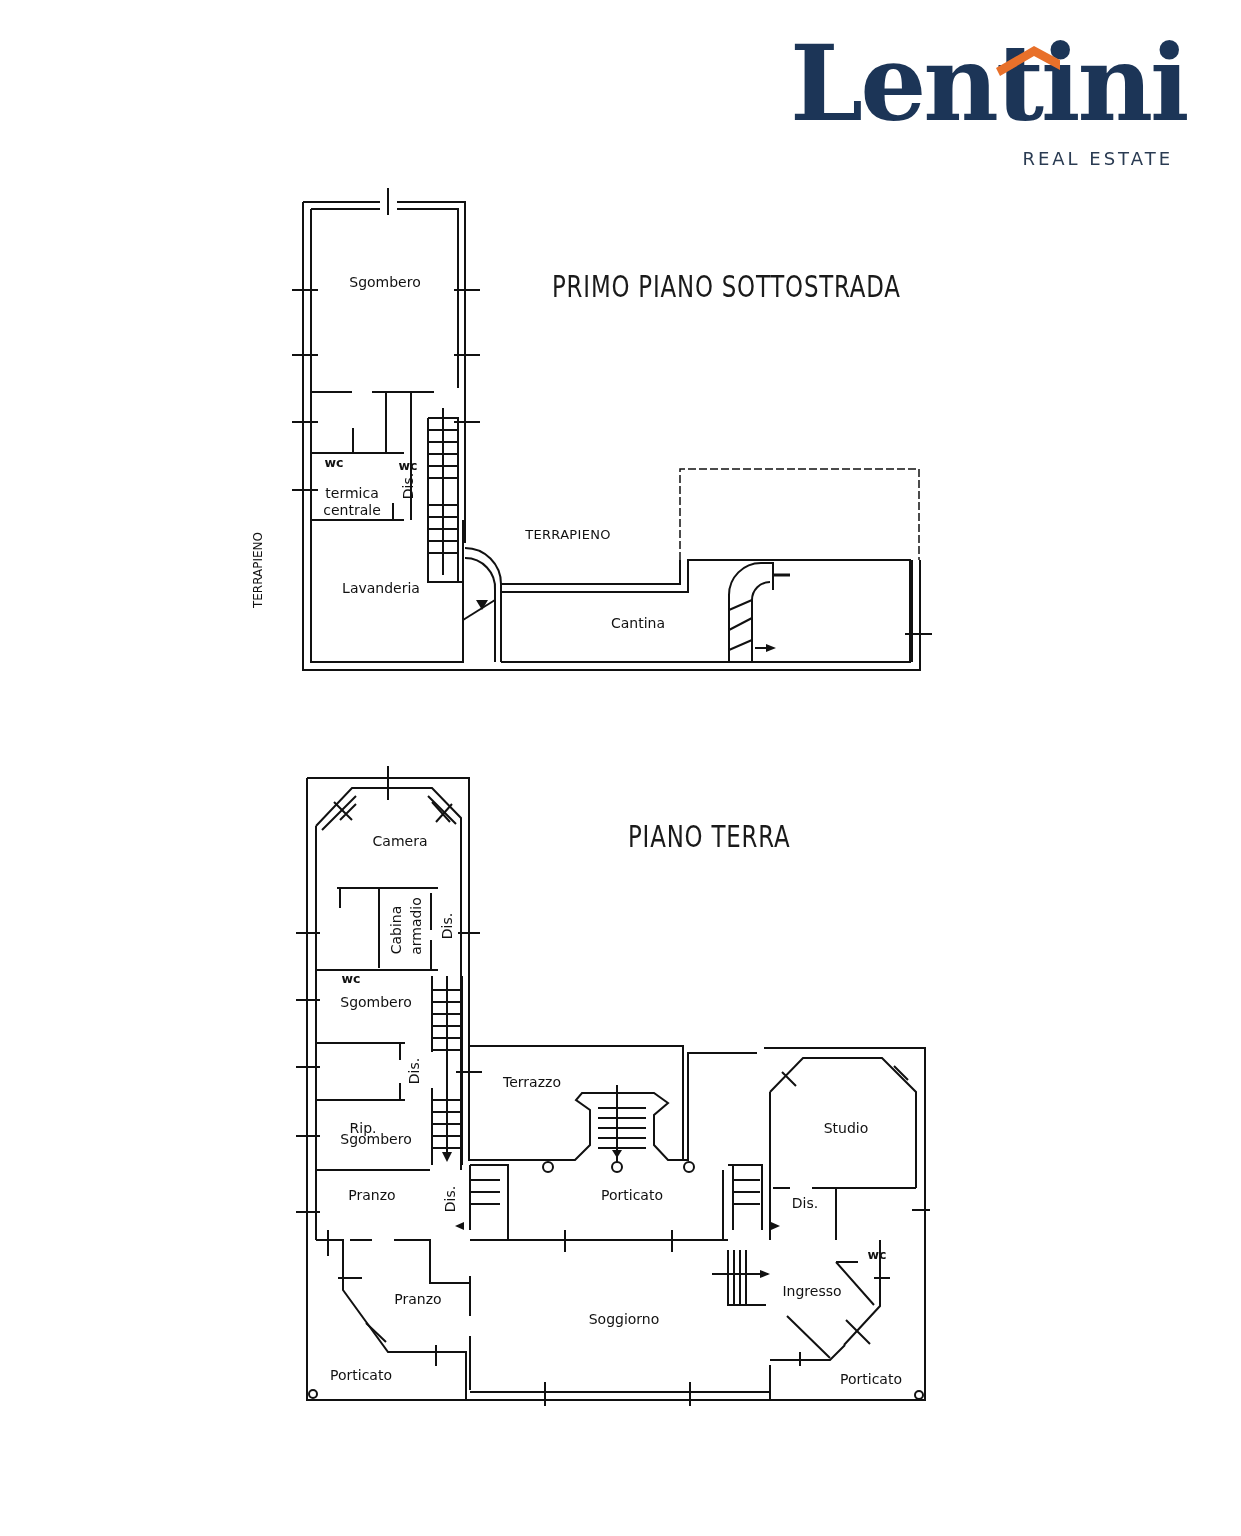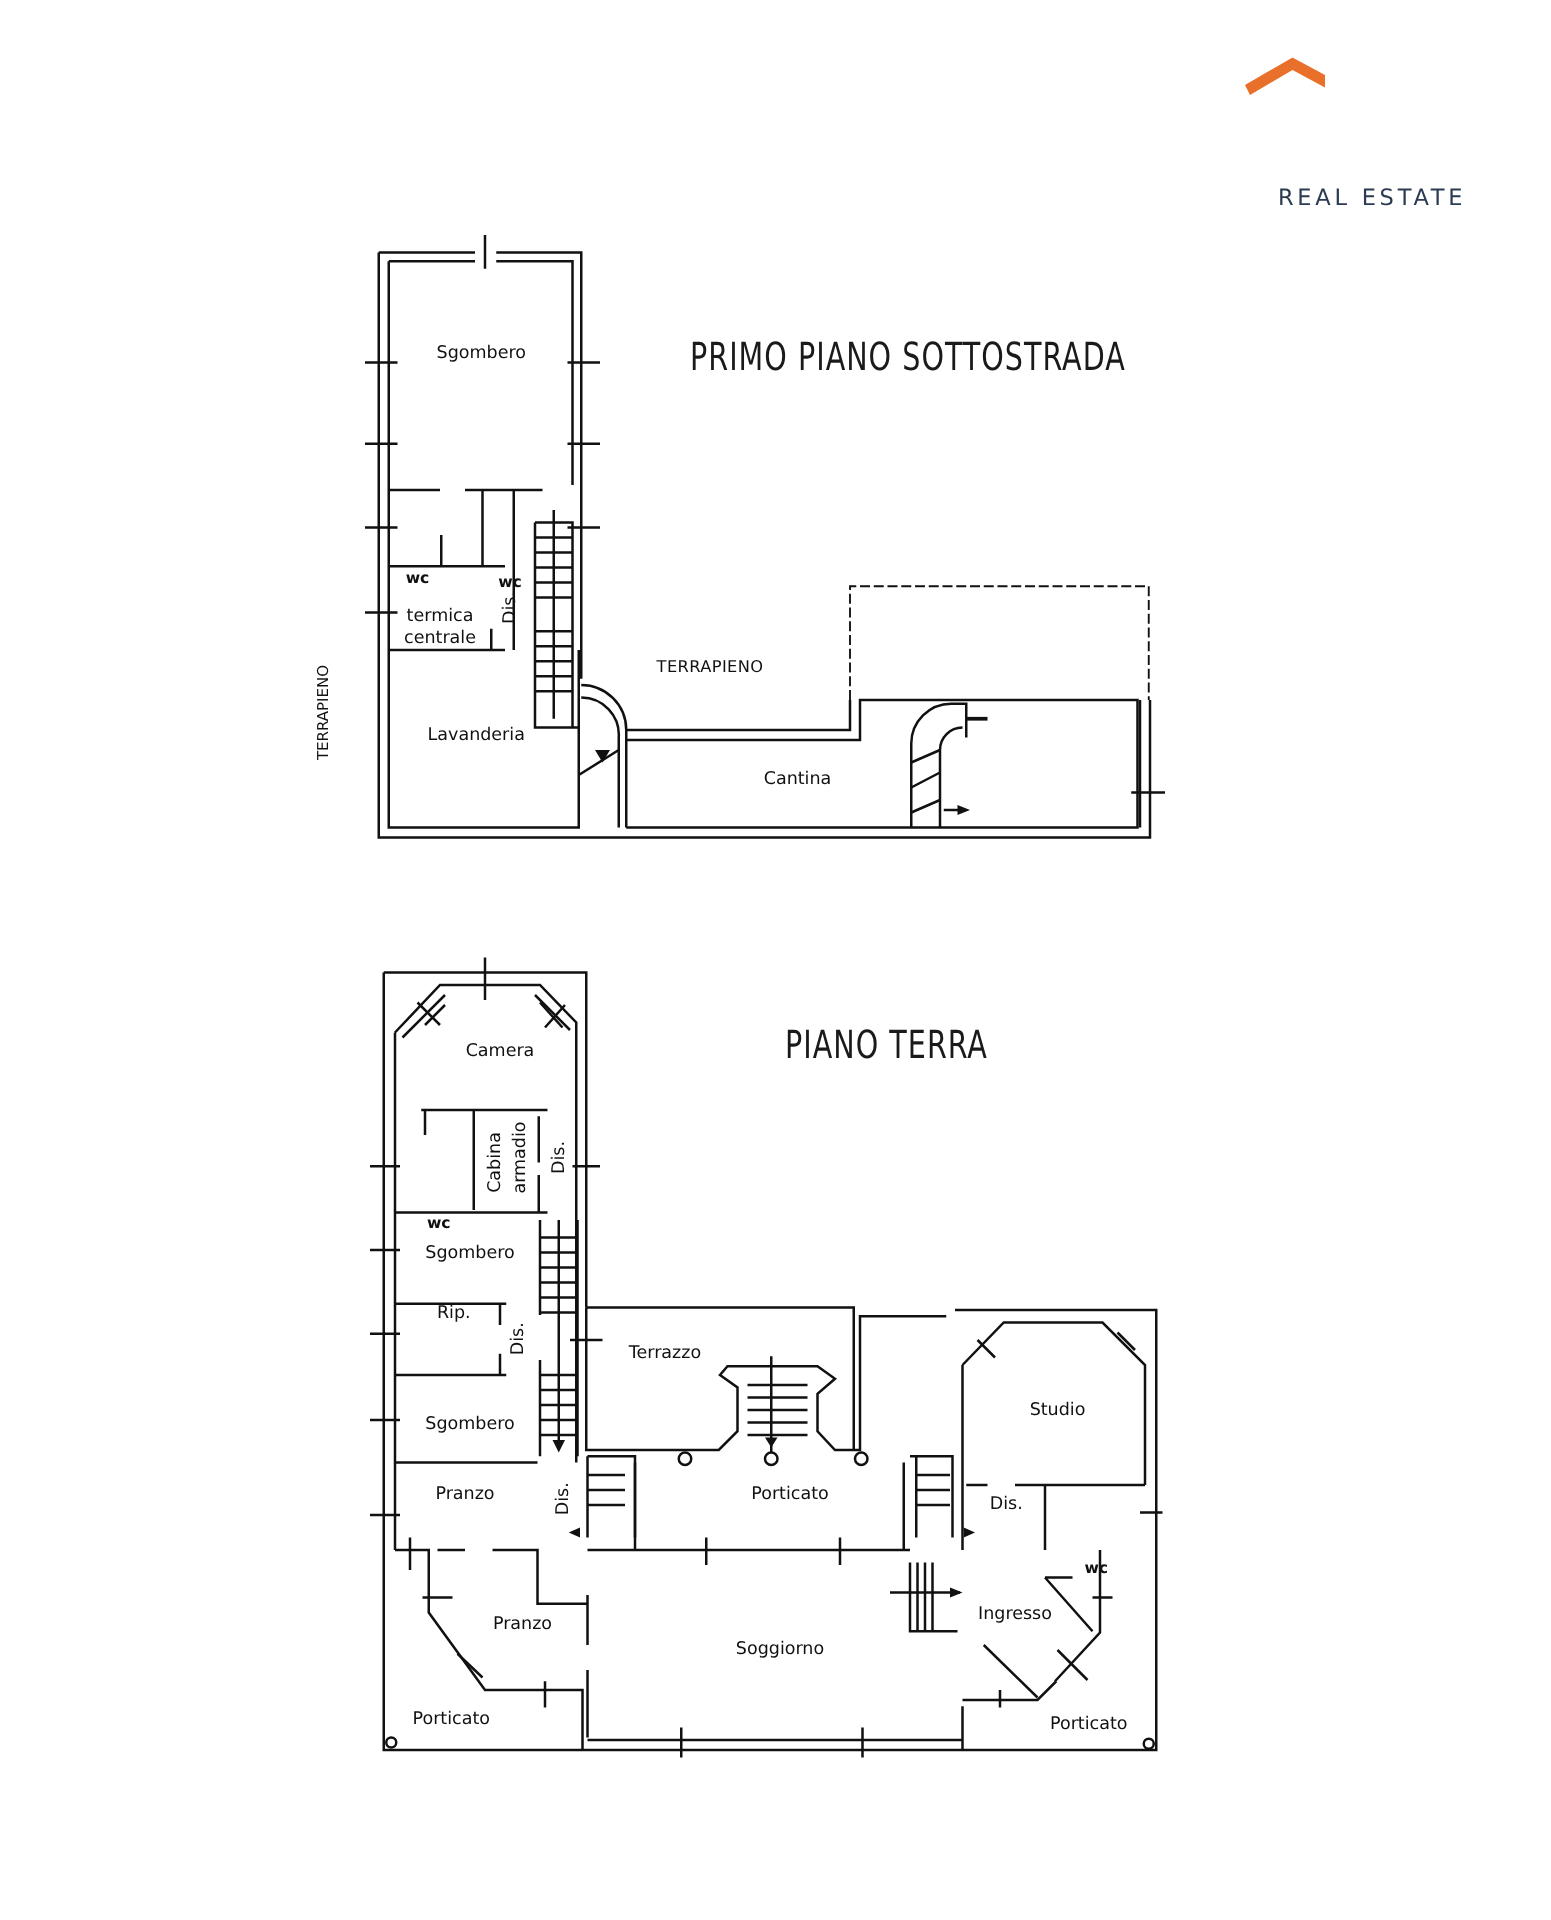--- a/index.html
+++ b/index.html
@@ -13,20 +13,21 @@
     .room { position:absolute; font-family:"DejaVu Sans", sans-serif; font-size:14px; color:#111; white-space:nowrap; transform:translate(-50%,-50%); }
     .room.sm { font-size:12.5px; font-weight:bold;margin-top:44px; }
     .room.vert { transform:translate(-50%,-50%) rotate(-90deg); }
     .room.cap { font-size:13px; letter-spacing:0.3px; }
     .side-label { position:absolute; left:258px; top:570px; font-size:12px; color:#111; transform:translate(-50%,-50%) rotate(-90deg); white-space:nowrap; }
   </style>
 </head>
 <body>
 
 <div class="logo">
+  <div class="logo-word">Lentini</div>
   <svg class="logo-roof" viewBox="0 0 66 30">
     <polygon points="0,22 38,0 64,14 64,24 38,10 4,30" fill="#e8702a"></polygon>
   </svg>
   <div class="logo-sub">REAL ESTATE</div>
 </div>
 
 <svg class="plan" viewBox="0 0 1241 1536" xmlns="http://www.w3.org/2000/svg">
   <g fill="none" stroke="#111" stroke-width="2">
 
     <g>
@@ -130,21 +131,21 @@
 <div class="room" style="left:381px; top:588px;">Lavanderia</div>
 <div class="room cap" style="left:568px; top:534px;">TERRAPIENO</div>
 <div class="room" style="left:638px; top:623px;">Cantina</div>
 
 <div class="room" style="left:400px; top:841px;">Camera</div>
 <div class="room sm" style="left:351px; top:934px;">wc</div>
 <div class="room vert" style="left:396px; top:930px;">Cabina</div>
 <div class="room vert" style="left:416px; top:926px;">armadio</div>
 <div class="room vert" style="left:447px; top:926px;">Dis.</div>
 <div class="room" style="left:376px; top:1002px;">Sgombero</div>
-<div class="room" style="left:363px; top:1050px;">Rip.</div>
+<div class="room" style="left:363px; top:1128px;">Rip.</div>
 <div class="room vert" style="left:414px; top:1071px;">Dis.</div>
 <div class="room" style="left:376px; top:1139px;">Sgombero</div>
 <div class="room" style="left:372px; top:1195px;">Pranzo</div>
 <div class="room vert" style="left:450px; top:1199px;">Dis.</div>
 <div class="room" style="left:418px; top:1299px;">Pranzo</div>
 <div class="room" style="left:361px; top:1375px;">Porticato</div>
 <div class="room" style="left:532px; top:1082px;text-align:right;">Terrazzo</div>
 <div class="room" style="left:632px; top:1195px;">Porticato</div>
 <div class="room" style="left:624px; top:1319px;">Soggiorno</div>
 <div class="room" style="left:846px; top:1128px;">Studio</div>

